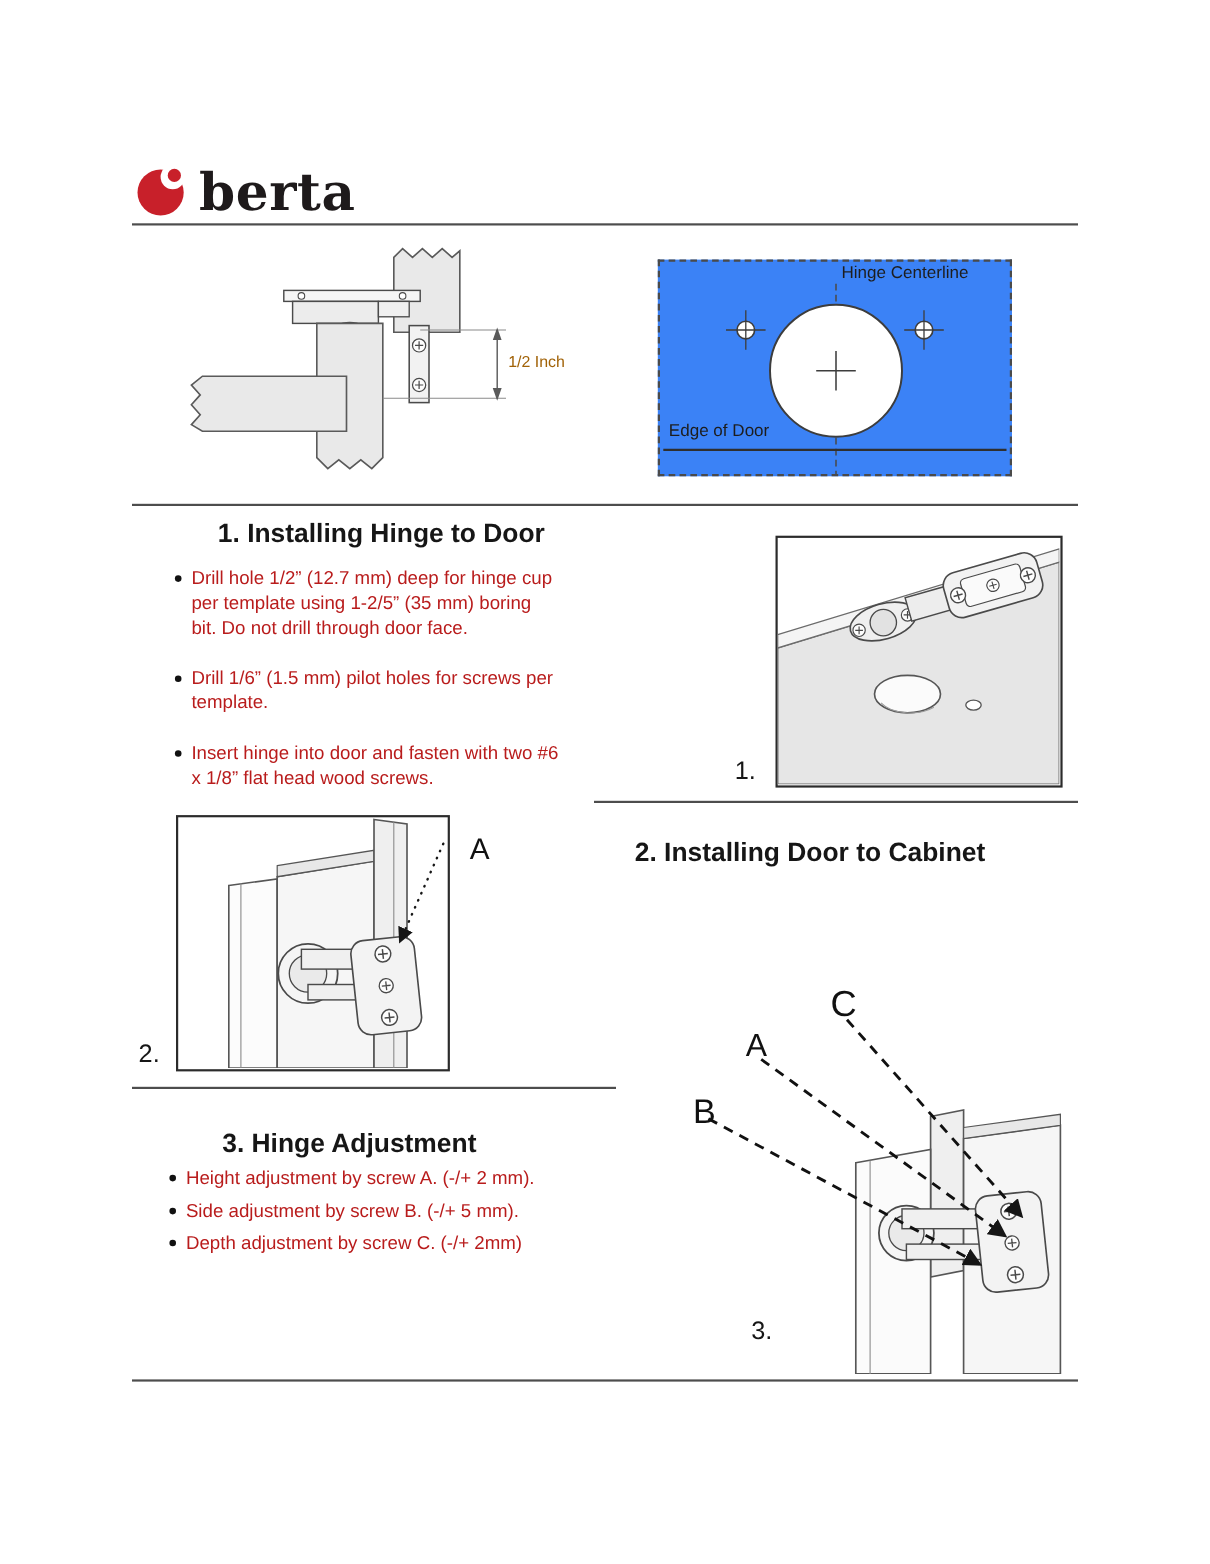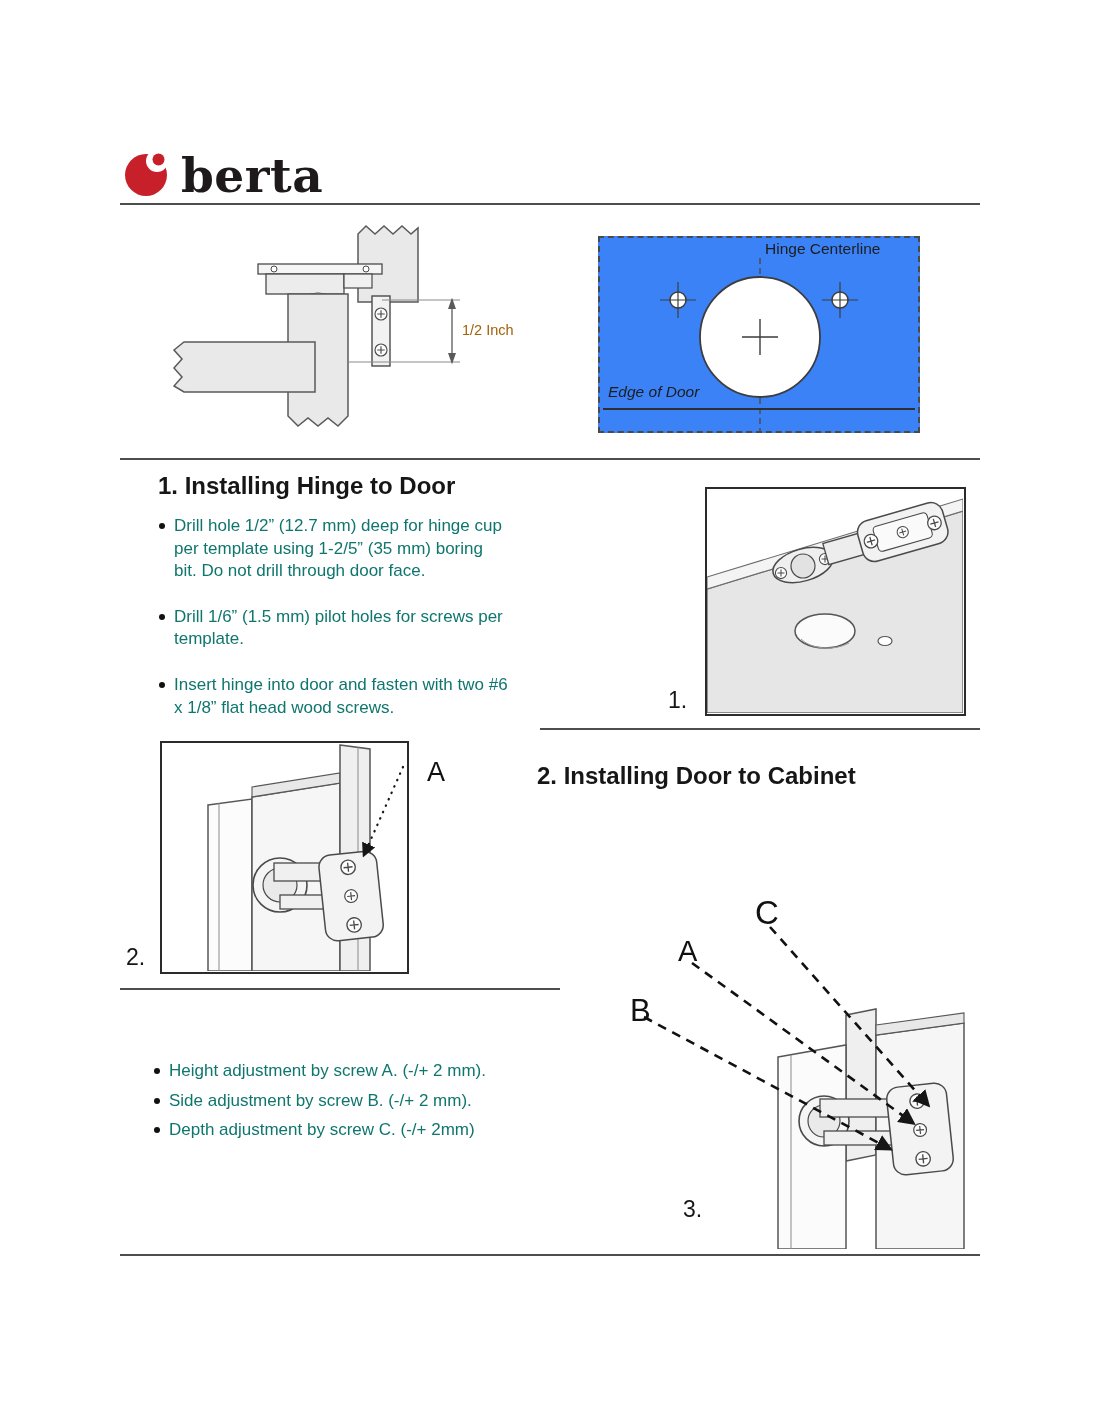--- a/index.html
+++ b/index.html
@@ -6,23 +6,23 @@
   html,body { background:#ffffff; }
   body { font-family:"Liberation Sans", sans-serif; color:#232323; }
   .page { position:relative; width:1100px; height:1422px; background:#fff; overflow:hidden;padding-left:19px; }
   .rule { position:absolute; height:2px; background:#4d4d4d; }
 
   
   .logo { position:absolute; left:122px; top:148px; display:flex; align-items:center; gap:9px; }
   .logo-word { font-family:"DejaVu Serif", serif; font-weight:700; font-size:47px; line-height:1; color:#1e1a1b; letter-spacing:0.5px; }
 
   
-  .sec-title { position:absolute; font-weight:700; font-size:24px; color:#161616; }
+  .sec-title { position:absolute; font-weight:700; font-size:24px; color:#161616;margin-left:40px; }
   .bullets { position:absolute; list-style:none; }
-  .bullets li { position:relative; padding-left:17px; font-size:17px; line-height:1.33; color:#0f766e; }
+  .bullets li { position:relative; padding-left:17px; font-size:17px; line-height:1.33; color:#b91c1c; }
   .bullets li::before { content:""; position:absolute; left:2px; top:8px; width:6px; height:6px; border-radius:50%; background:#111; }
   .bullets-s1 li + li { margin-top:23px; }
   .bullets-s2 li + li { margin-top:3px; }
   .bullets-s3 li + li { margin-top:7px; }
 
   .fig-label { position:absolute; font-size:23px; color:#161616; }
   .callout { position:absolute; color:#111; font-weight:400; }
 
   
   .fig-box { position:absolute; border:2.5px solid #2b2b2b; background:#ffffff; }
@@ -105,21 +105,21 @@
         <circle cx="78" cy="62" r="8" fill="#fff" stroke="#3d3d3d" stroke-width="1.5"></circle>
         <path d="M60 62 H96 M78 44 V80" stroke="#3d3d3d" stroke-width="1.2" fill="none"></path>
       </g>
       <g>
         <circle cx="240" cy="62" r="8" fill="#fff" stroke="#3d3d3d" stroke-width="1.5"></circle>
         <path d="M222 62 H258 M240 44 V80" stroke="#3d3d3d" stroke-width="1.2" fill="none"></path>
       </g>
       <line x1="3" y1="171" x2="315" y2="171" stroke="#2f2f2f" stroke-width="2"></line>
     </svg>
     <span class="small-label" style="left:165px; top:2px;">Hinge Centerline</span>
-    <span class="small-label" style="left:8px; top:145px;font-style:italic;">Edge of Door</span>
+    <span class="small-label" style="left:8px; top:145px;">Edge of Door</span>
   </div>
 
   <div class="rule" style="left:120px; top:458px; width:860px;"></div>
 
   <h2 class="sec-title" style="left:158px; top:472px;">1. Installing Hinge to Door</h2>
   <ul class="bullets bullets-s1" style="left:157px; top:515px; width:352px;">
     <li>Drill hole 1/2” (12.7 mm) deep for hinge cup per template using 1-2/5” (35 mm) boring bit. Do not drill through door face.</li>
     <li>Drill 1/6” (1.5 mm) pilot holes for screws per template.</li>
     <li>Insert hinge into door and fasten with two #6 x 1/8” flat head wood screws.</li>
   </ul>
@@ -174,23 +174,24 @@
       <line x1="241" y1="24" x2="202" y2="112" stroke="#161616" stroke-width="2.2" stroke-dasharray="0.5 6.5" stroke-linecap="round" marker-end="url(#arrowhead)"></line>
     </svg>
   </div>
   <span class="callout" style="left:427px; top:757px; font-size:27px;">A</span>
   <span class="fig-label" style="left:126px; top:944px;">2.</span>
 
   <h2 class="sec-title" style="left:537px; top:762px;">2. Installing Door to Cabinet</h2>
 
   <div class="rule" style="left:120px; top:988px; width:440px;"></div>
 
+  <h2 class="sec-title" style="left:162px; top:1026px;">3. Hinge Adjustment</h2>
   <ul class="bullets bullets-s3" style="left:152px; top:1060px; width:430px;">
     <li>Height adjustment by screw A. (-/+ 2 mm).</li>
-    <li>Side adjustment by screw B. (-/+ 2 mm).</li>
+    <li>Side adjustment by screw B. (-/+ 5 mm).</li>
     <li>Depth adjustment by screw C. (-/+ 2mm)</li>
   </ul>
 
   <div class="fig-plain" style="left:628px; top:893px; width:356px; height:356px;">
     <svg width="356" height="356" viewBox="0 0 356 356">
       <polygon points="218,122 248,116 248,262 218,268" fill="#efefef" stroke="#565656" stroke-width="1.5"></polygon>
       <polygon points="150,164 218,152 218,356 150,356" fill="#fbfbfb" stroke="#565656" stroke-width="1.5"></polygon>
       <line x1="163" y1="162" x2="163" y2="356" stroke="#8b8b8b" stroke-width="1"></line>
       <polygon points="248,142 336,130 336,356 248,356" fill="#f6f6f6" stroke="#565656" stroke-width="1.5"></polygon>
       <polygon points="248,132 336,120 336,130 248,142" fill="#e8e8e8" stroke="#565656" stroke-width="1.1"></polygon>

